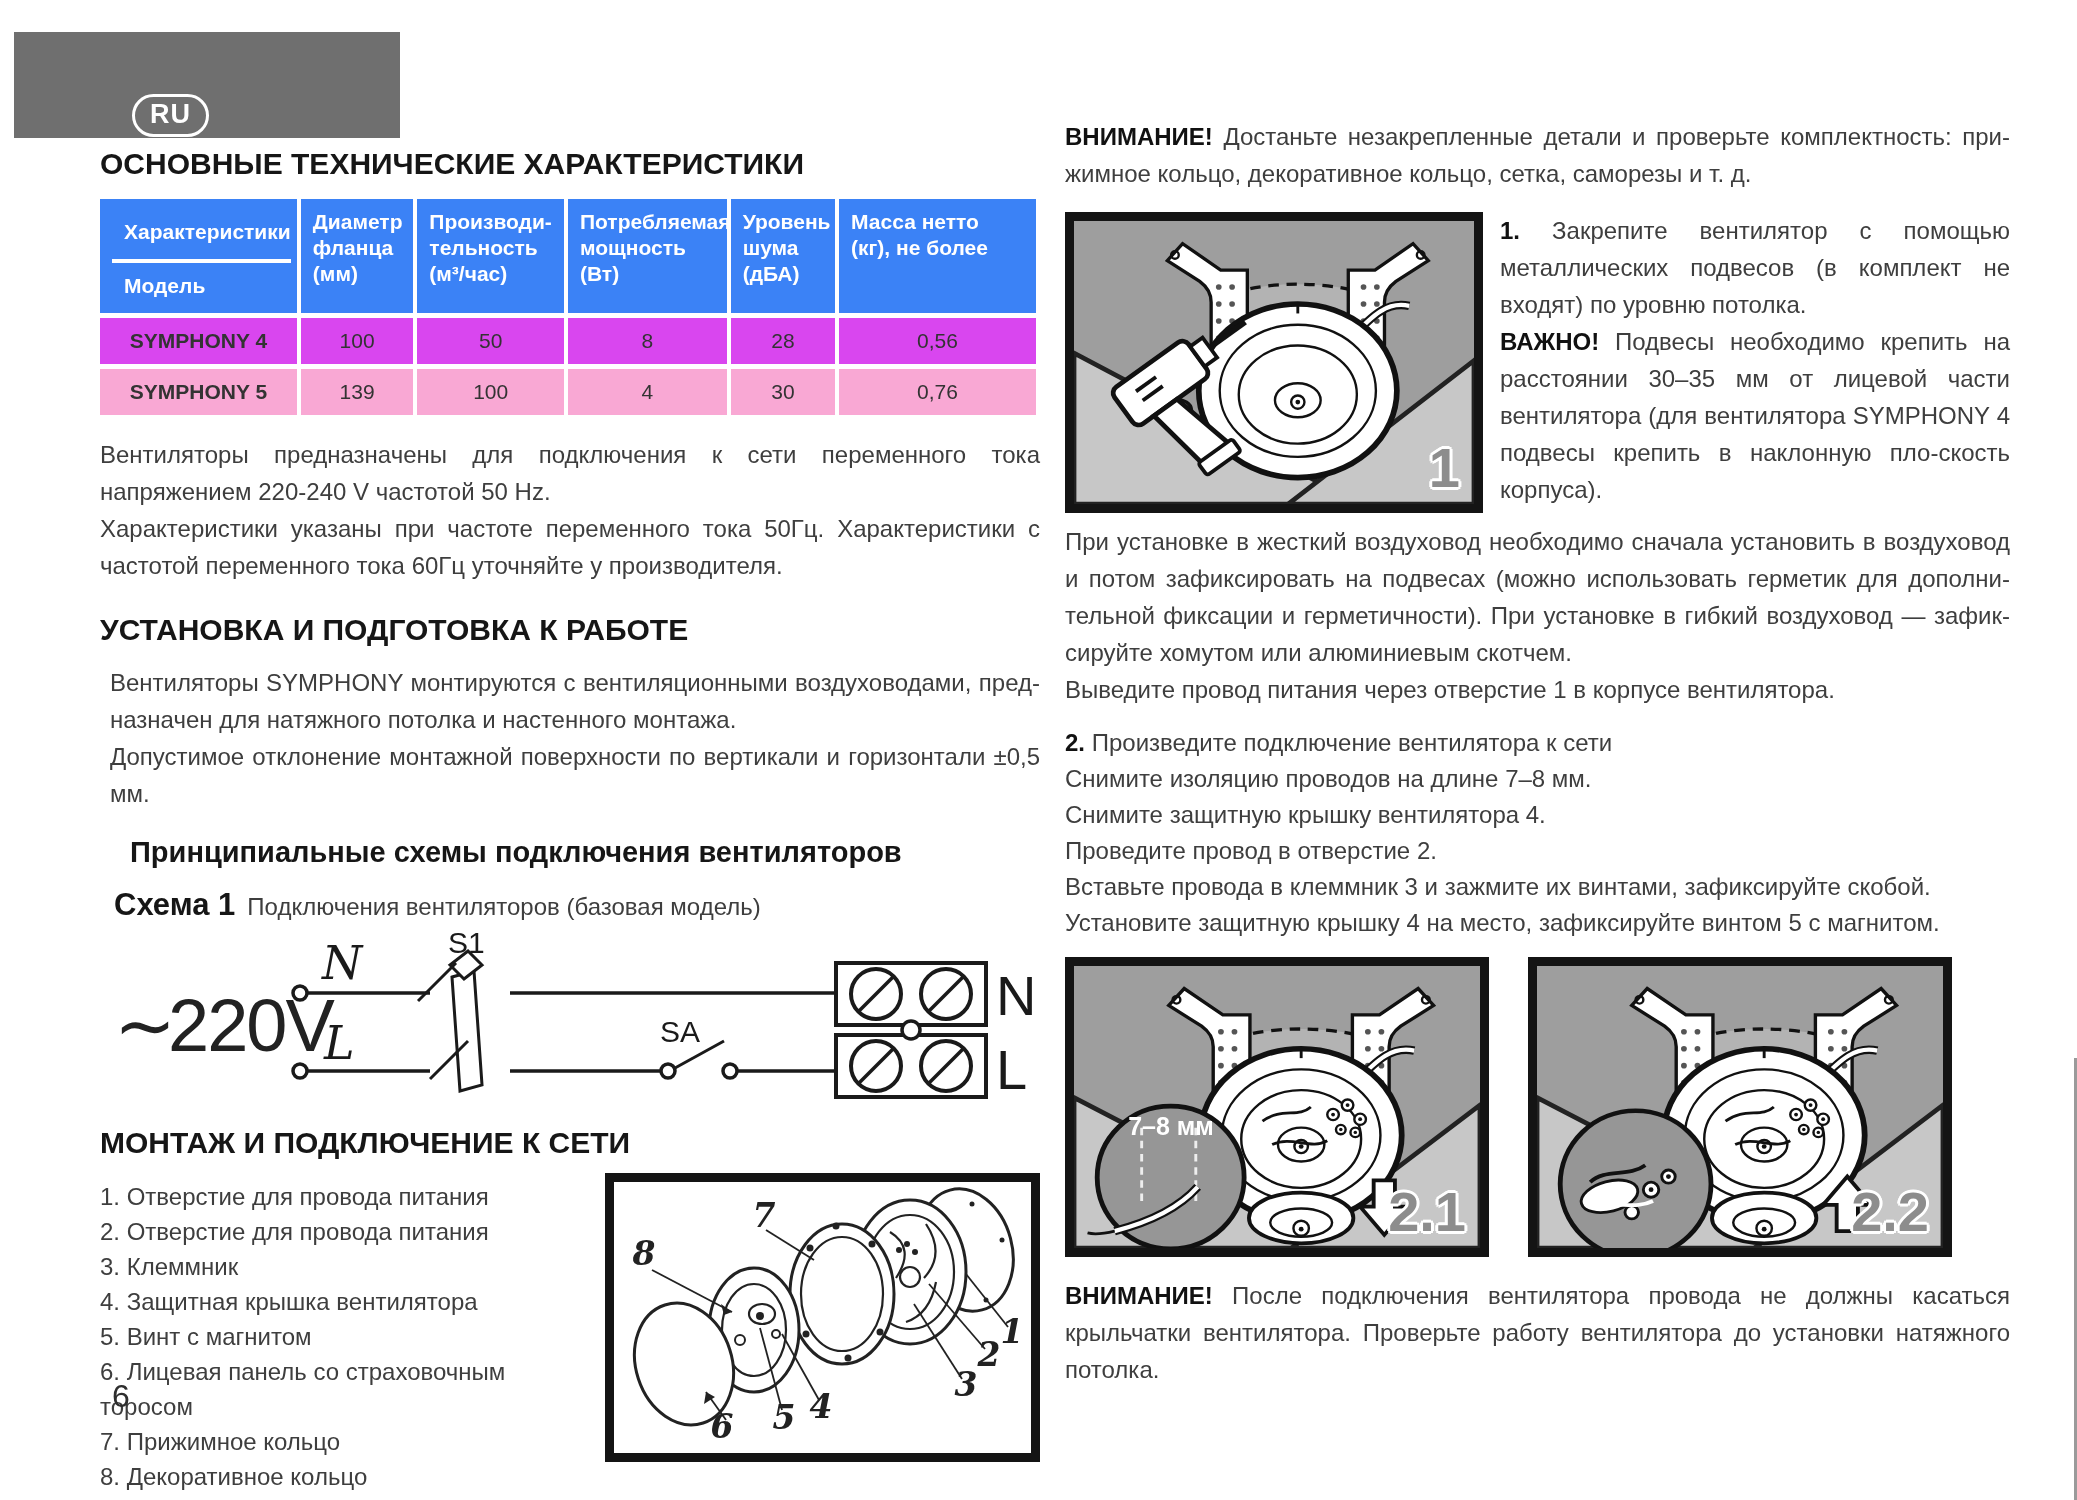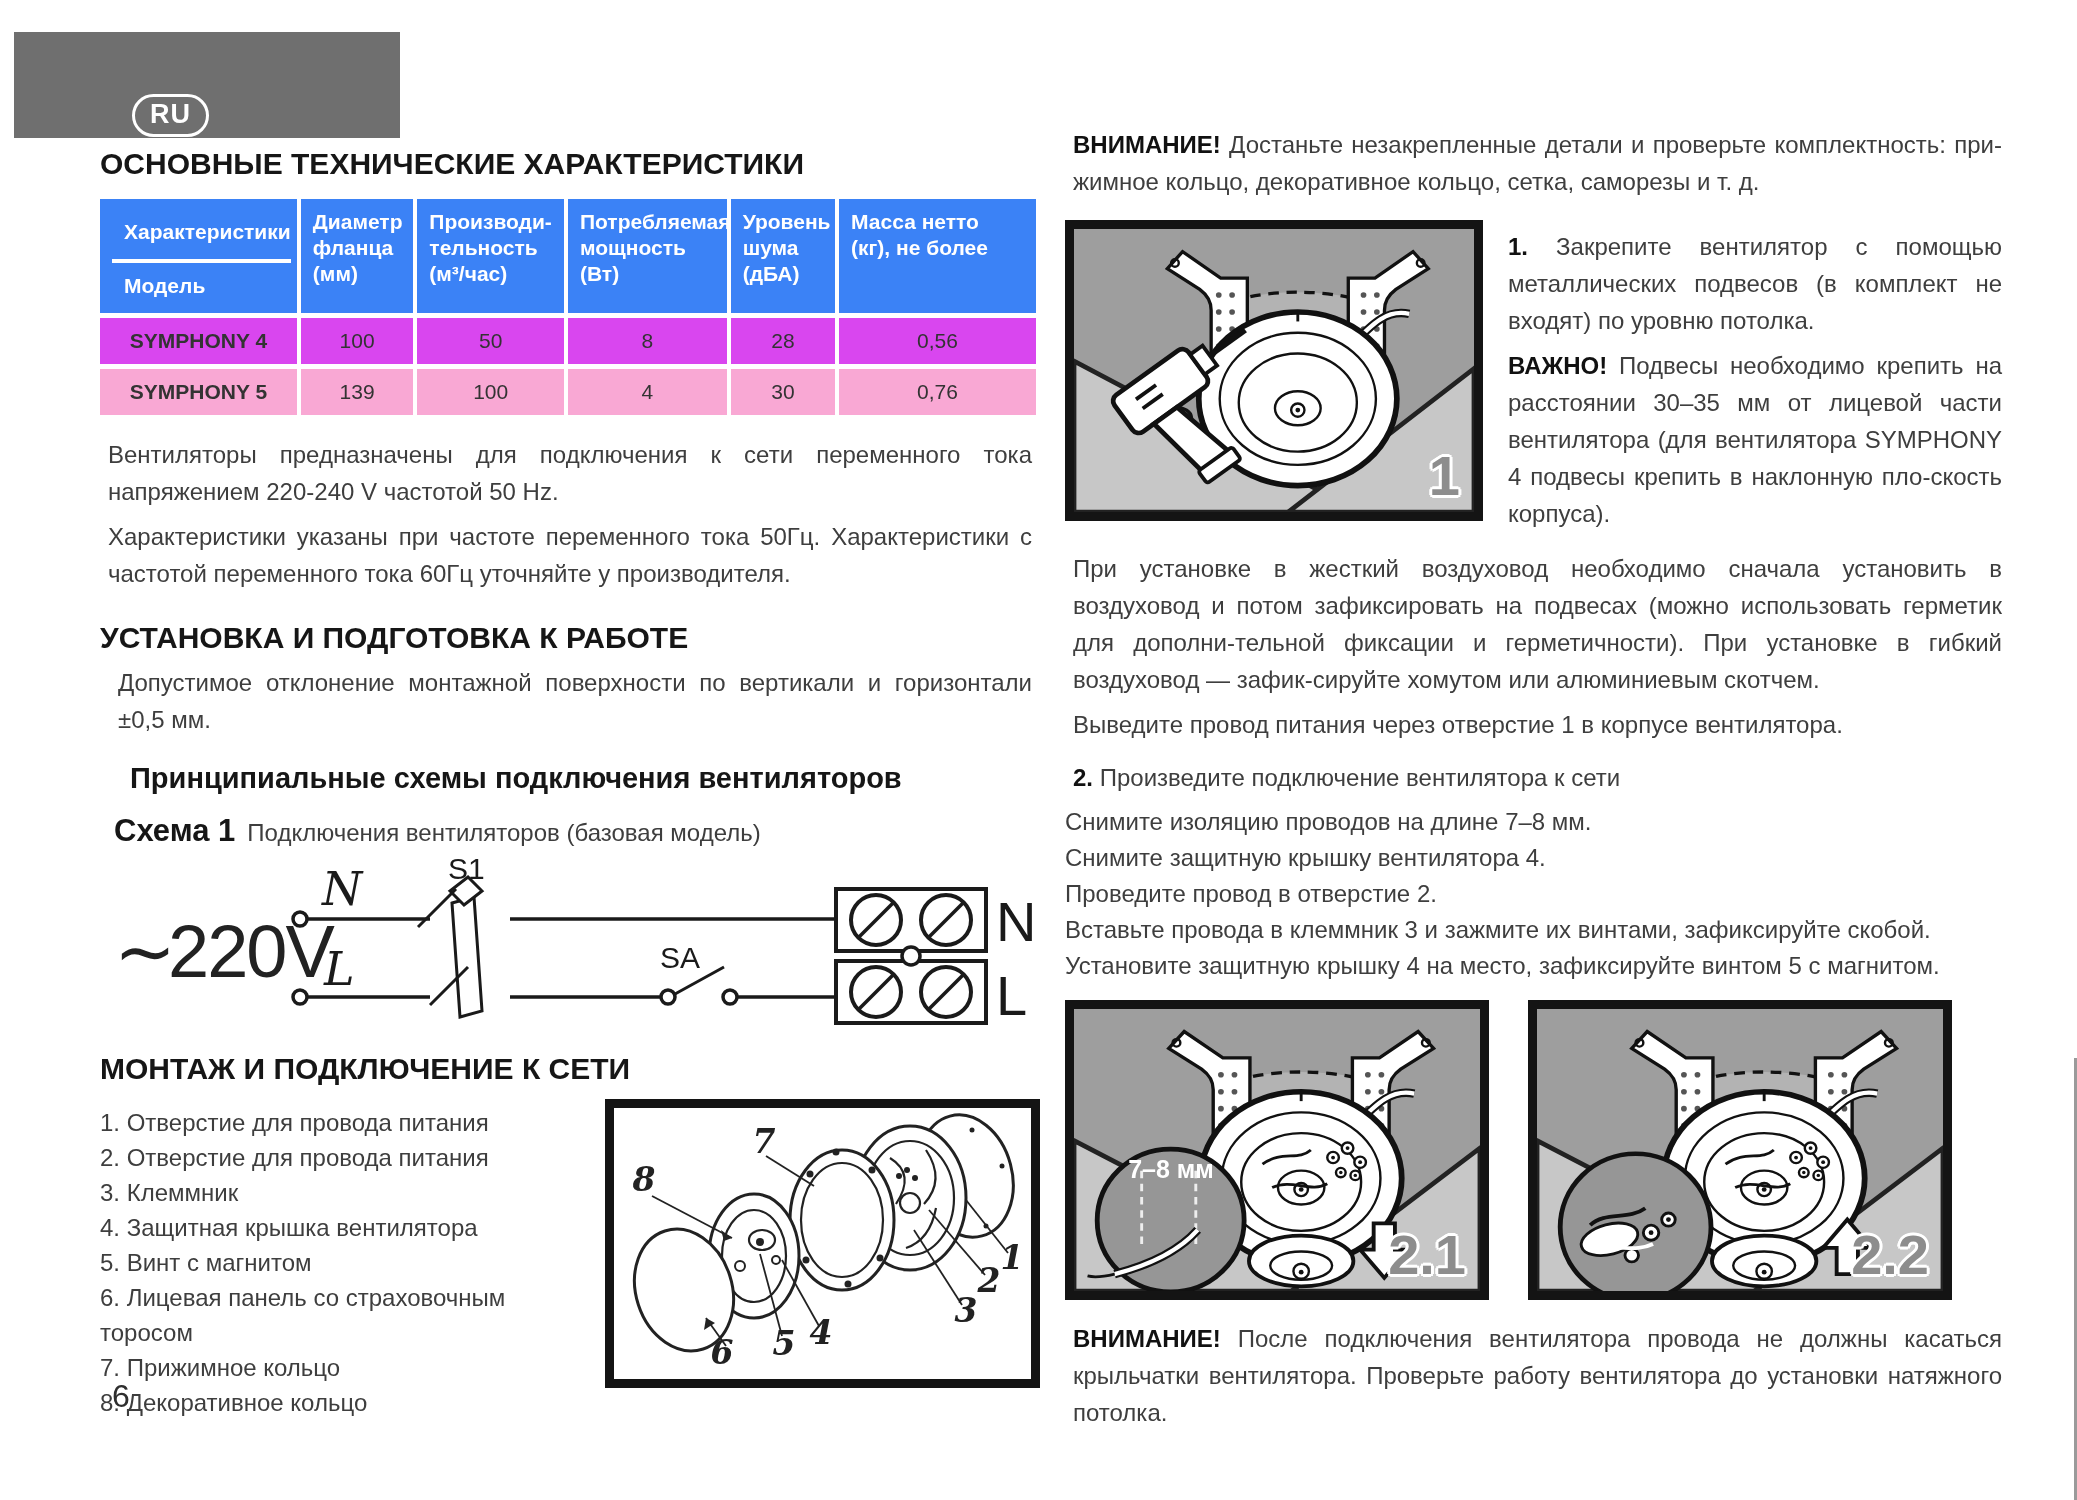--- a/index.html
+++ b/index.html
@@ -24,21 +24,21 @@
                 vertical-align:top;padding:10px 6px 8px 12px;line-height:26px;height:78px;}
   .pre{white-space:pre-line;}
   th.th-first{padding:0;}
   .thf-top{padding:10px 6px 6px 12px;border-bottom:4px solid #fff;height:34px;}
   .thf-bot{padding:10px 6px 6px 12px;}
   table.spec td{font-size:21px;color:#333;text-align:center;padding:10px 4px;height:26px;}
   tr.r-alt td{background:#d946ef;}
   tr.r-plain td{background:#f9a8d4;}
   td.model{font-weight:bold;color:#111;text-align:left;padding-left:14px;}
 
-  .body-text{font-size:24px;line-height:37px;text-align:justify;color:#3e3e3e;margin:8px;}
+  .body-text{font-size:24px;line-height:37px;text-align:justify;color:#3e3e3e;margin:0;}
   .body-text b{color:#111;}
   .mt16{margin-top:16px;}
 
   .scheme-line{margin:18px 0 0 14px;}
   .scheme-b{font-size:31px;font-weight:bold;color:#161616;}
   .scheme-c{font-size:24px;color:#3e3e3e;margin-left:12px;}
 
   svg.wiring{display:block;margin-top:4px;}
   .wire-lbl{font-size:30px;fill:#1a1a1a;}
   .nl-in{font-family:"DejaVu Serif",serif;font-style:italic;font-size:46px;fill:#1a1a1a;}
@@ -194,20 +194,21 @@
         <td>0,76</td>
       </tr>
     </tbody>
       </table>
 
     <p class="body-text mt16">Вентиляторы предназначены для подключения к сети переменного тока напряжением 220-240 V частотой 50 Hz.</p>
     <p class="body-text">Характеристики указаны при частоте переменного тока 50Гц. Характеристики с частотой переменного тока 60Гц уточняйте у производителя.</p>
 
     <div class="sec-title" style="margin-top:28px">УСТАНОВКА И ПОДГОТОВКА К РАБОТЕ</div>
 
+    <p class="body-text mt16" style="padding-left:10px">Вентиляторы SYMPHONY монтируются с вентиляционными воздуховодами, пред-назначен для натяжного потолка и настенного монтажа.</p>
     <p class="body-text" style="padding-left:10px">Допустимое отклонение монтажной поверхности по вертикали и горизонтали ±0,5 мм.</p>
 
     <div class="sub-title">Принципиальные схемы подключения  вентиляторов</div>
 
     <div class="scheme-line">
       <span class="scheme-b">Схема 1</span><span class="scheme-c">Подключения вентиляторов  (базовая модель)</span>
     </div>
 
     <svg class="wiring" width="940" height="192" viewBox="0 0 940 192">
       <g stroke="#1a1a1a" stroke-width="3.5" fill="none">

